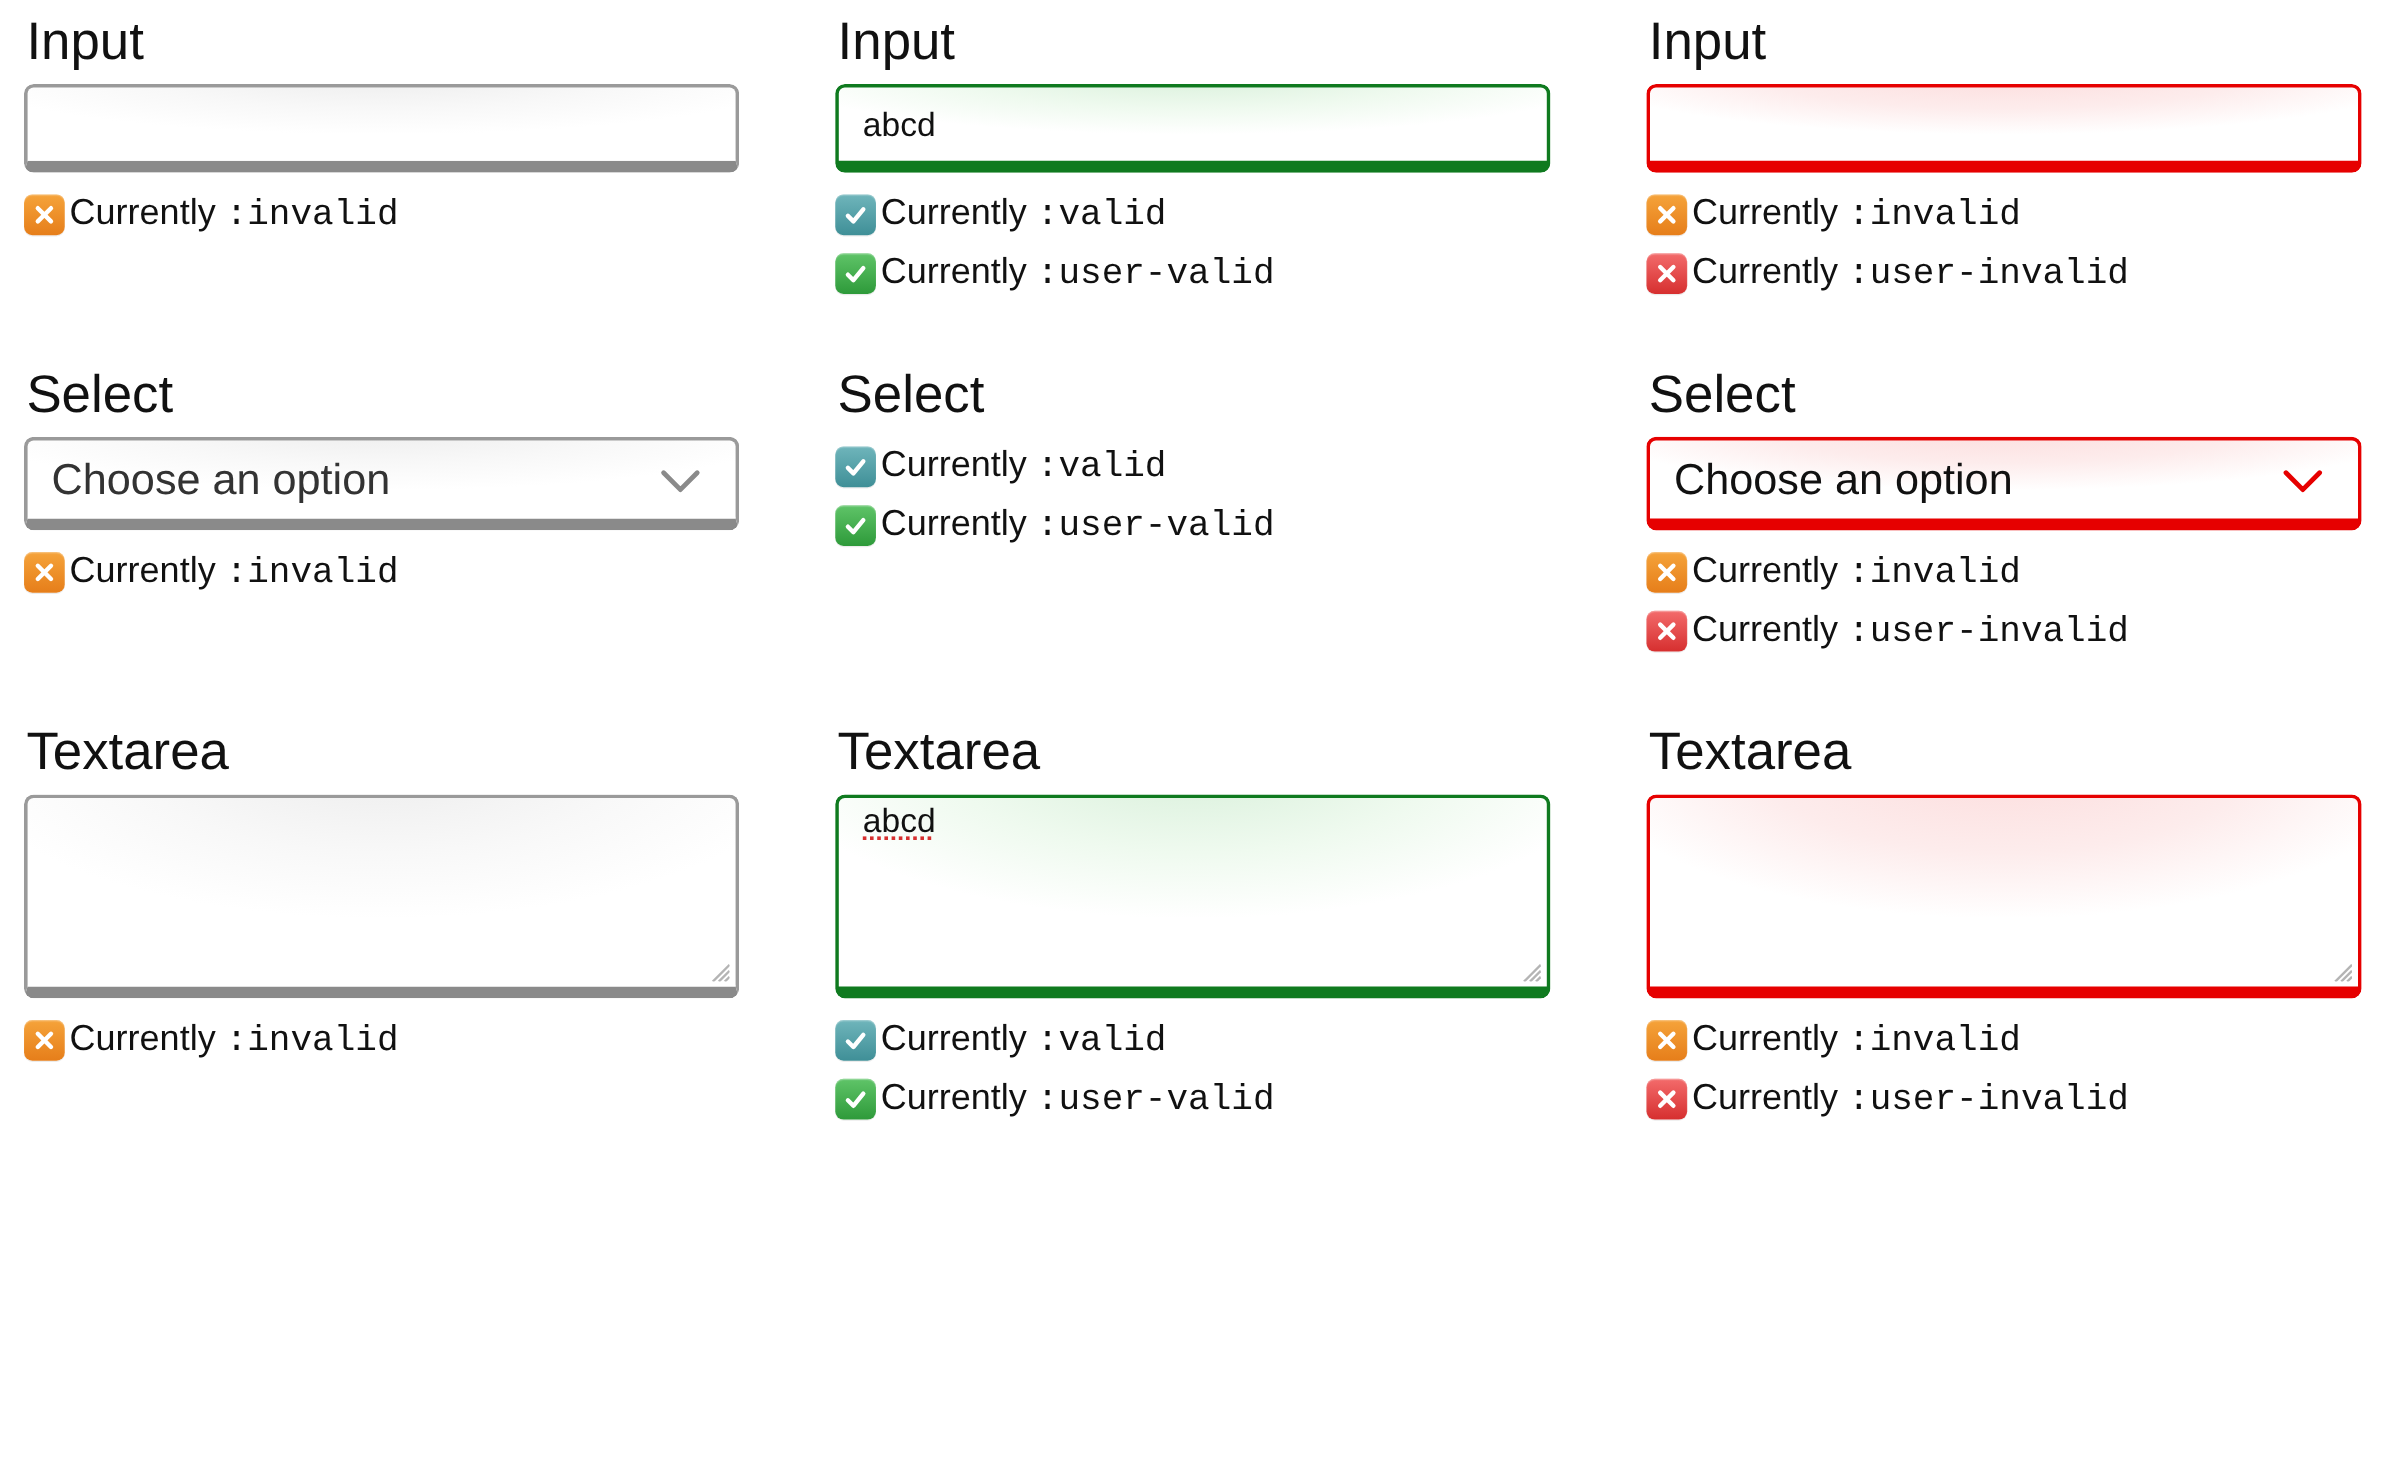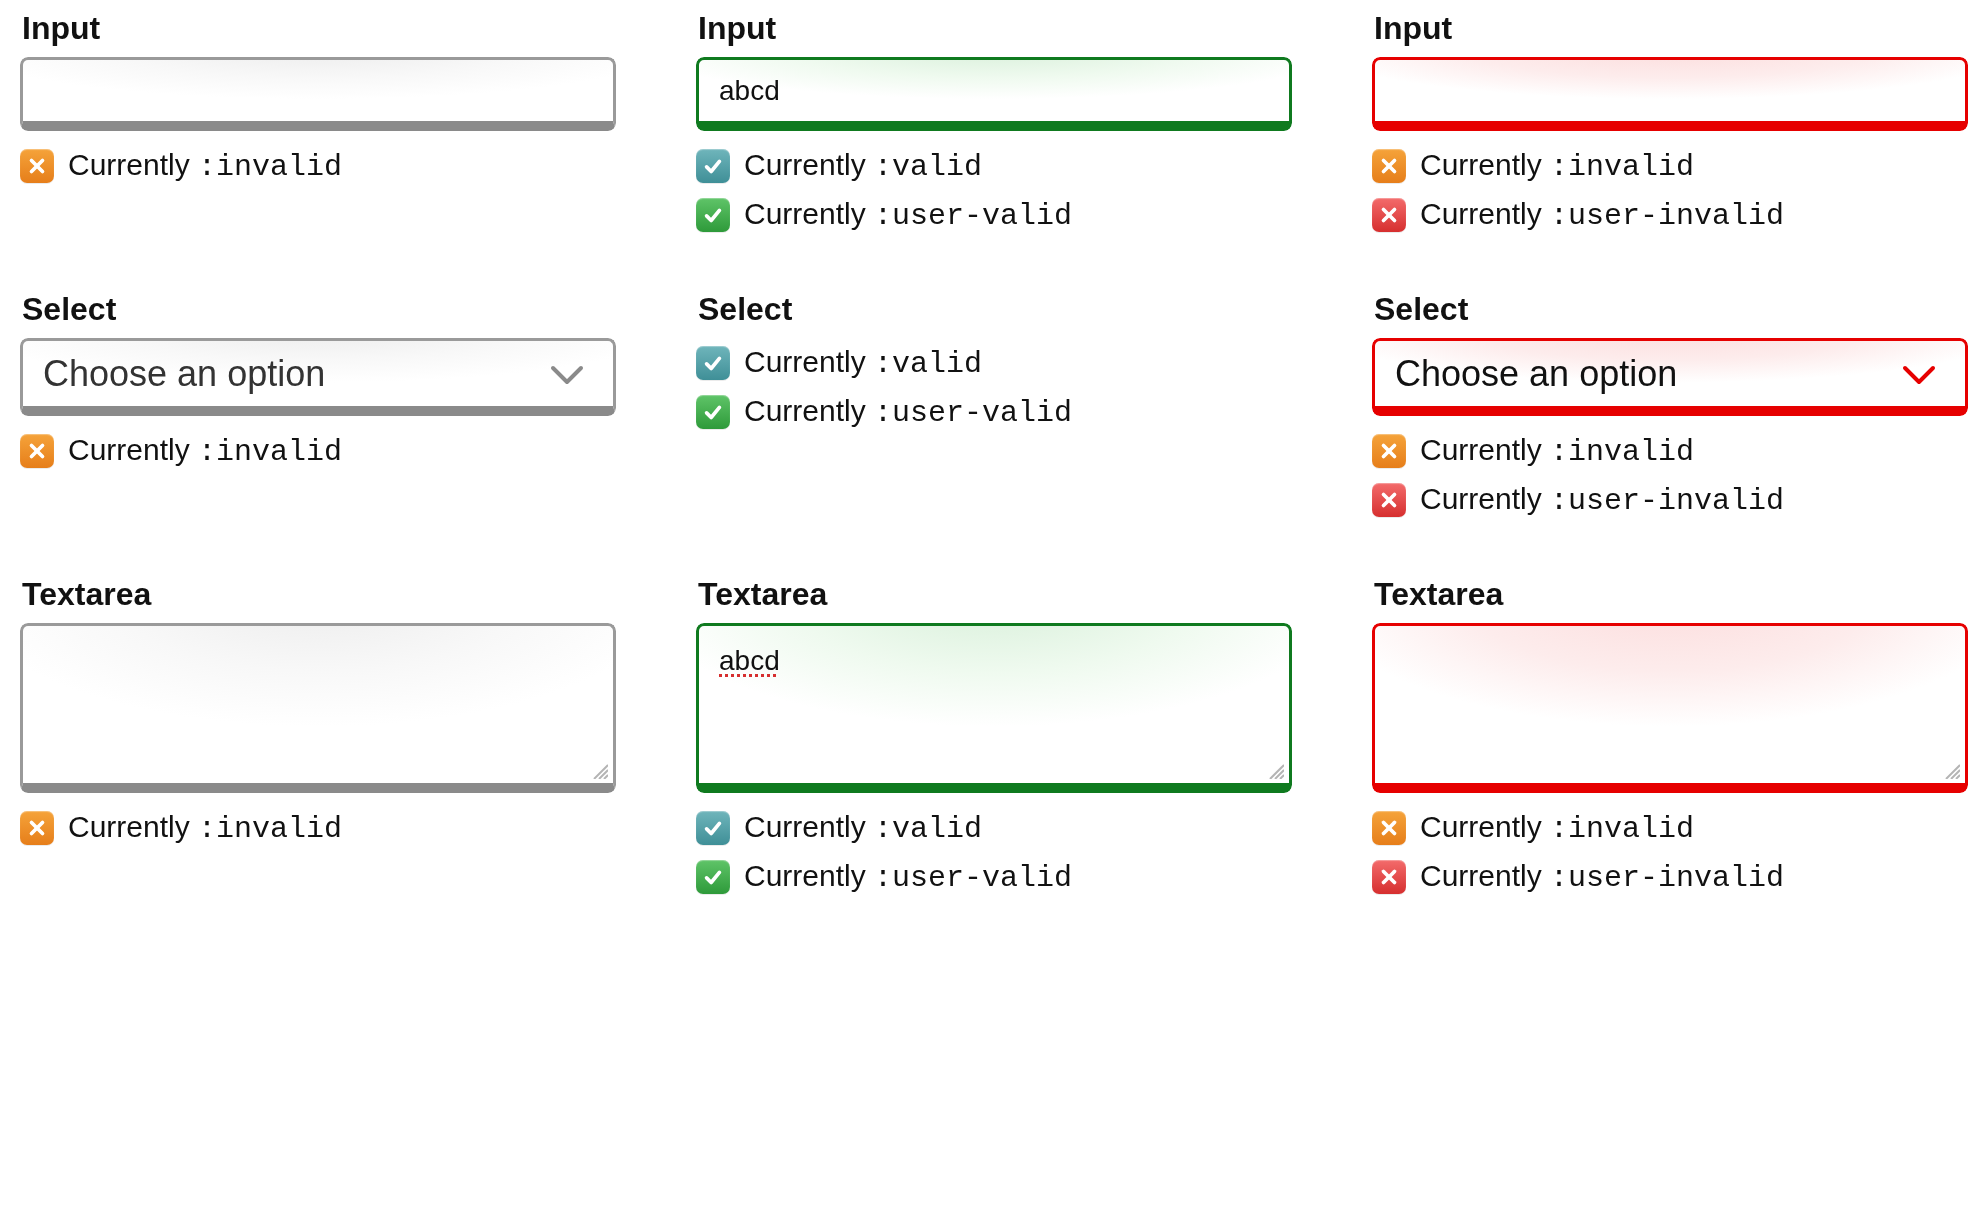--- a/index.html
+++ b/index.html
@@ -13,33 +13,33 @@
     padding: 10px 20px 30px 20px;
   }
   .grid {
     display: grid;
     grid-template-columns: repeat(3, 1fr);
     column-gap: 80px;
     row-gap: 55px;
   }
   .cell {}
   .label {
-    font-weight: 700;
-    font-size: 32px;
+    font-weight: 400;
+    font-size: 44px;
     margin: 0 0 10px 2px;
   }
   .field-wrap {
     position: relative;
     border-radius: 8px;
     overflow: hidden;
   }
   .field {
     width: 100%;
     border-radius: 8px;
-    padding: 16px 20px;
+    padding: 0 20px;
     font-size: 28px;
     font-family: inherit;
     background: #fff;
     outline: none;
     display: block;
   }
   
   .state-neutral .field {
     border: 3px solid #9a9a9a;
     border-bottom: 10px solid #8a8a8a;
@@ -93,21 +93,21 @@
 
   .status-list {
     margin-top: 14px;
     display: flex;
     flex-direction: column;
     gap: 6px;
   }
   .status-line {
     display: flex;
     align-items: center;
-    gap: 14px;
+    gap: 4px;
     font-size: 30px;
     line-height: 1.35;
   }
   .status-icon {
     width: 34px; height: 34px;
     border-radius: 7px;
     display: inline-flex;
     align-items: center;
     justify-content: center;
     font-size: 22px;

